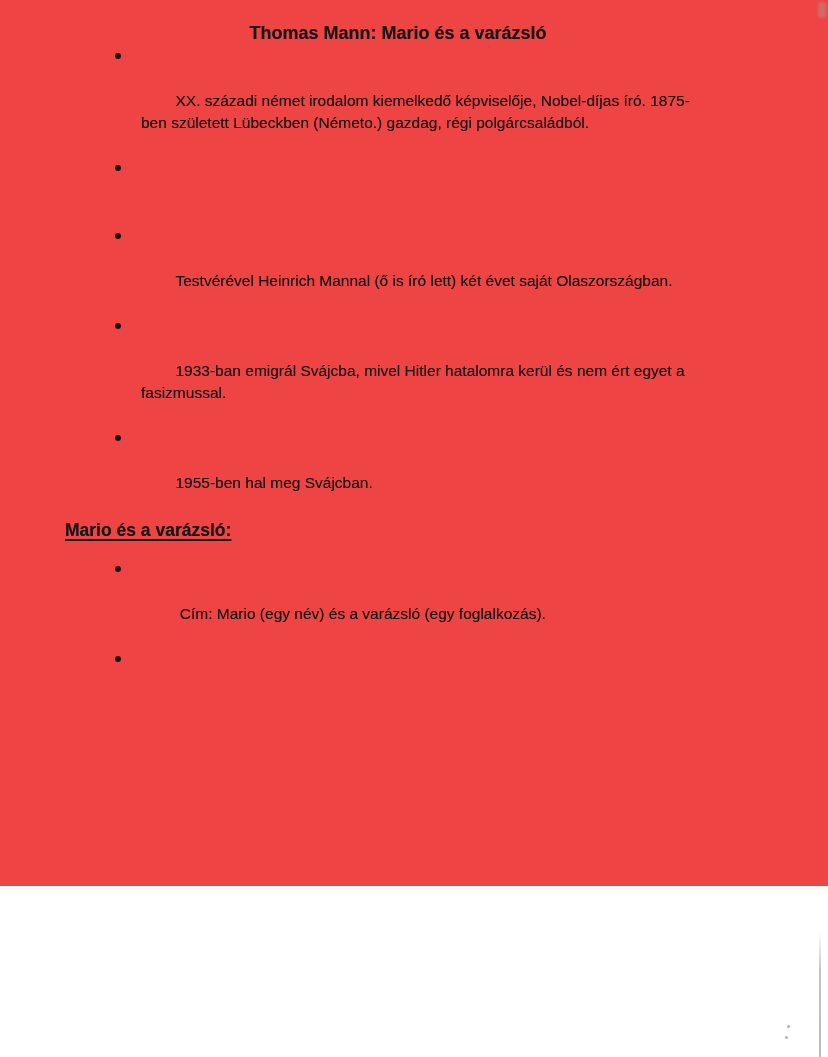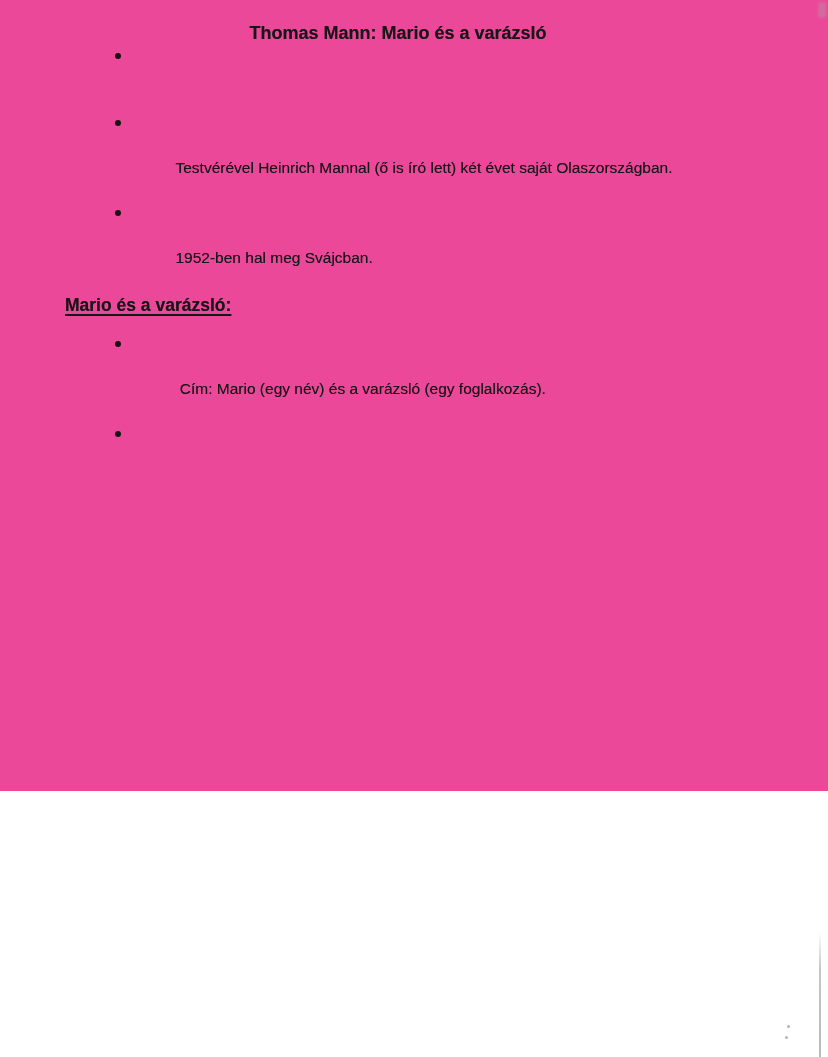--- a/index.html
+++ b/index.html
@@ -12,22 +12,22 @@
     width: 828px;
     height: 1057px;
     font-family: "Liberation Sans", sans-serif;
     color: #161616;
     position: relative;
     overflow: hidden;
   }
   .page {
     position: relative;
     width: 828px;
-    height: 791px;
-    background: #ec4899;
+    height: 886px;
+    background: #ef4444;
   }
   .content {
     position: absolute;
     left: 57px;
     top: 0;
     width: 748px;
     font-size: 15.5px;
     line-height: 22.5px;
     text-shadow: 0 0 0.5px rgba(20,20,20,0.55);
   }
@@ -109,28 +109,38 @@
 <body>
 
 <div class="page">
   <div class="content">
 
     <h1 class="doc-title">Thomas Mann: Mario és a varázsló</h1>
 
     <ul class="bullets list1">
       <li>
         <span class="dot"></span>
+        <span>XX. századi német irodalom kiemelkedő képviselője, Nobel-díjas író. 1875-
+ben született Lübeckben (Németo.) gazdag, régi polgárcsaládból.</span>
+      </li>
+      <li>
+        <span class="dot"></span>
       </li>
       <li>
         <span class="dot"></span>
         <span>Testvérével Heinrich Mannal (ő is író lett) két évet saját Olaszországban.</span>
       </li>
       <li>
         <span class="dot"></span>
-        <span>1952-ben hal meg Svájcban.</span>
+        <span>1933-ban emigrál Svájcba, mivel Hitler hatalomra kerül és nem ért egyet a
+fasizmussal.</span>
+      </li>
+      <li>
+        <span class="dot"></span>
+        <span>1955-ben hal meg Svájcban.</span>
       </li>
     </ul>
 
     <h2 class="section-heading">Mario és a varázsló:</h2>
 
     <ul class="bullets list2">
       <li>
         <span class="dot"></span>
         <span> Cím: Mario (egy név) és a varázsló (egy foglalkozás).</span>
       </li>

